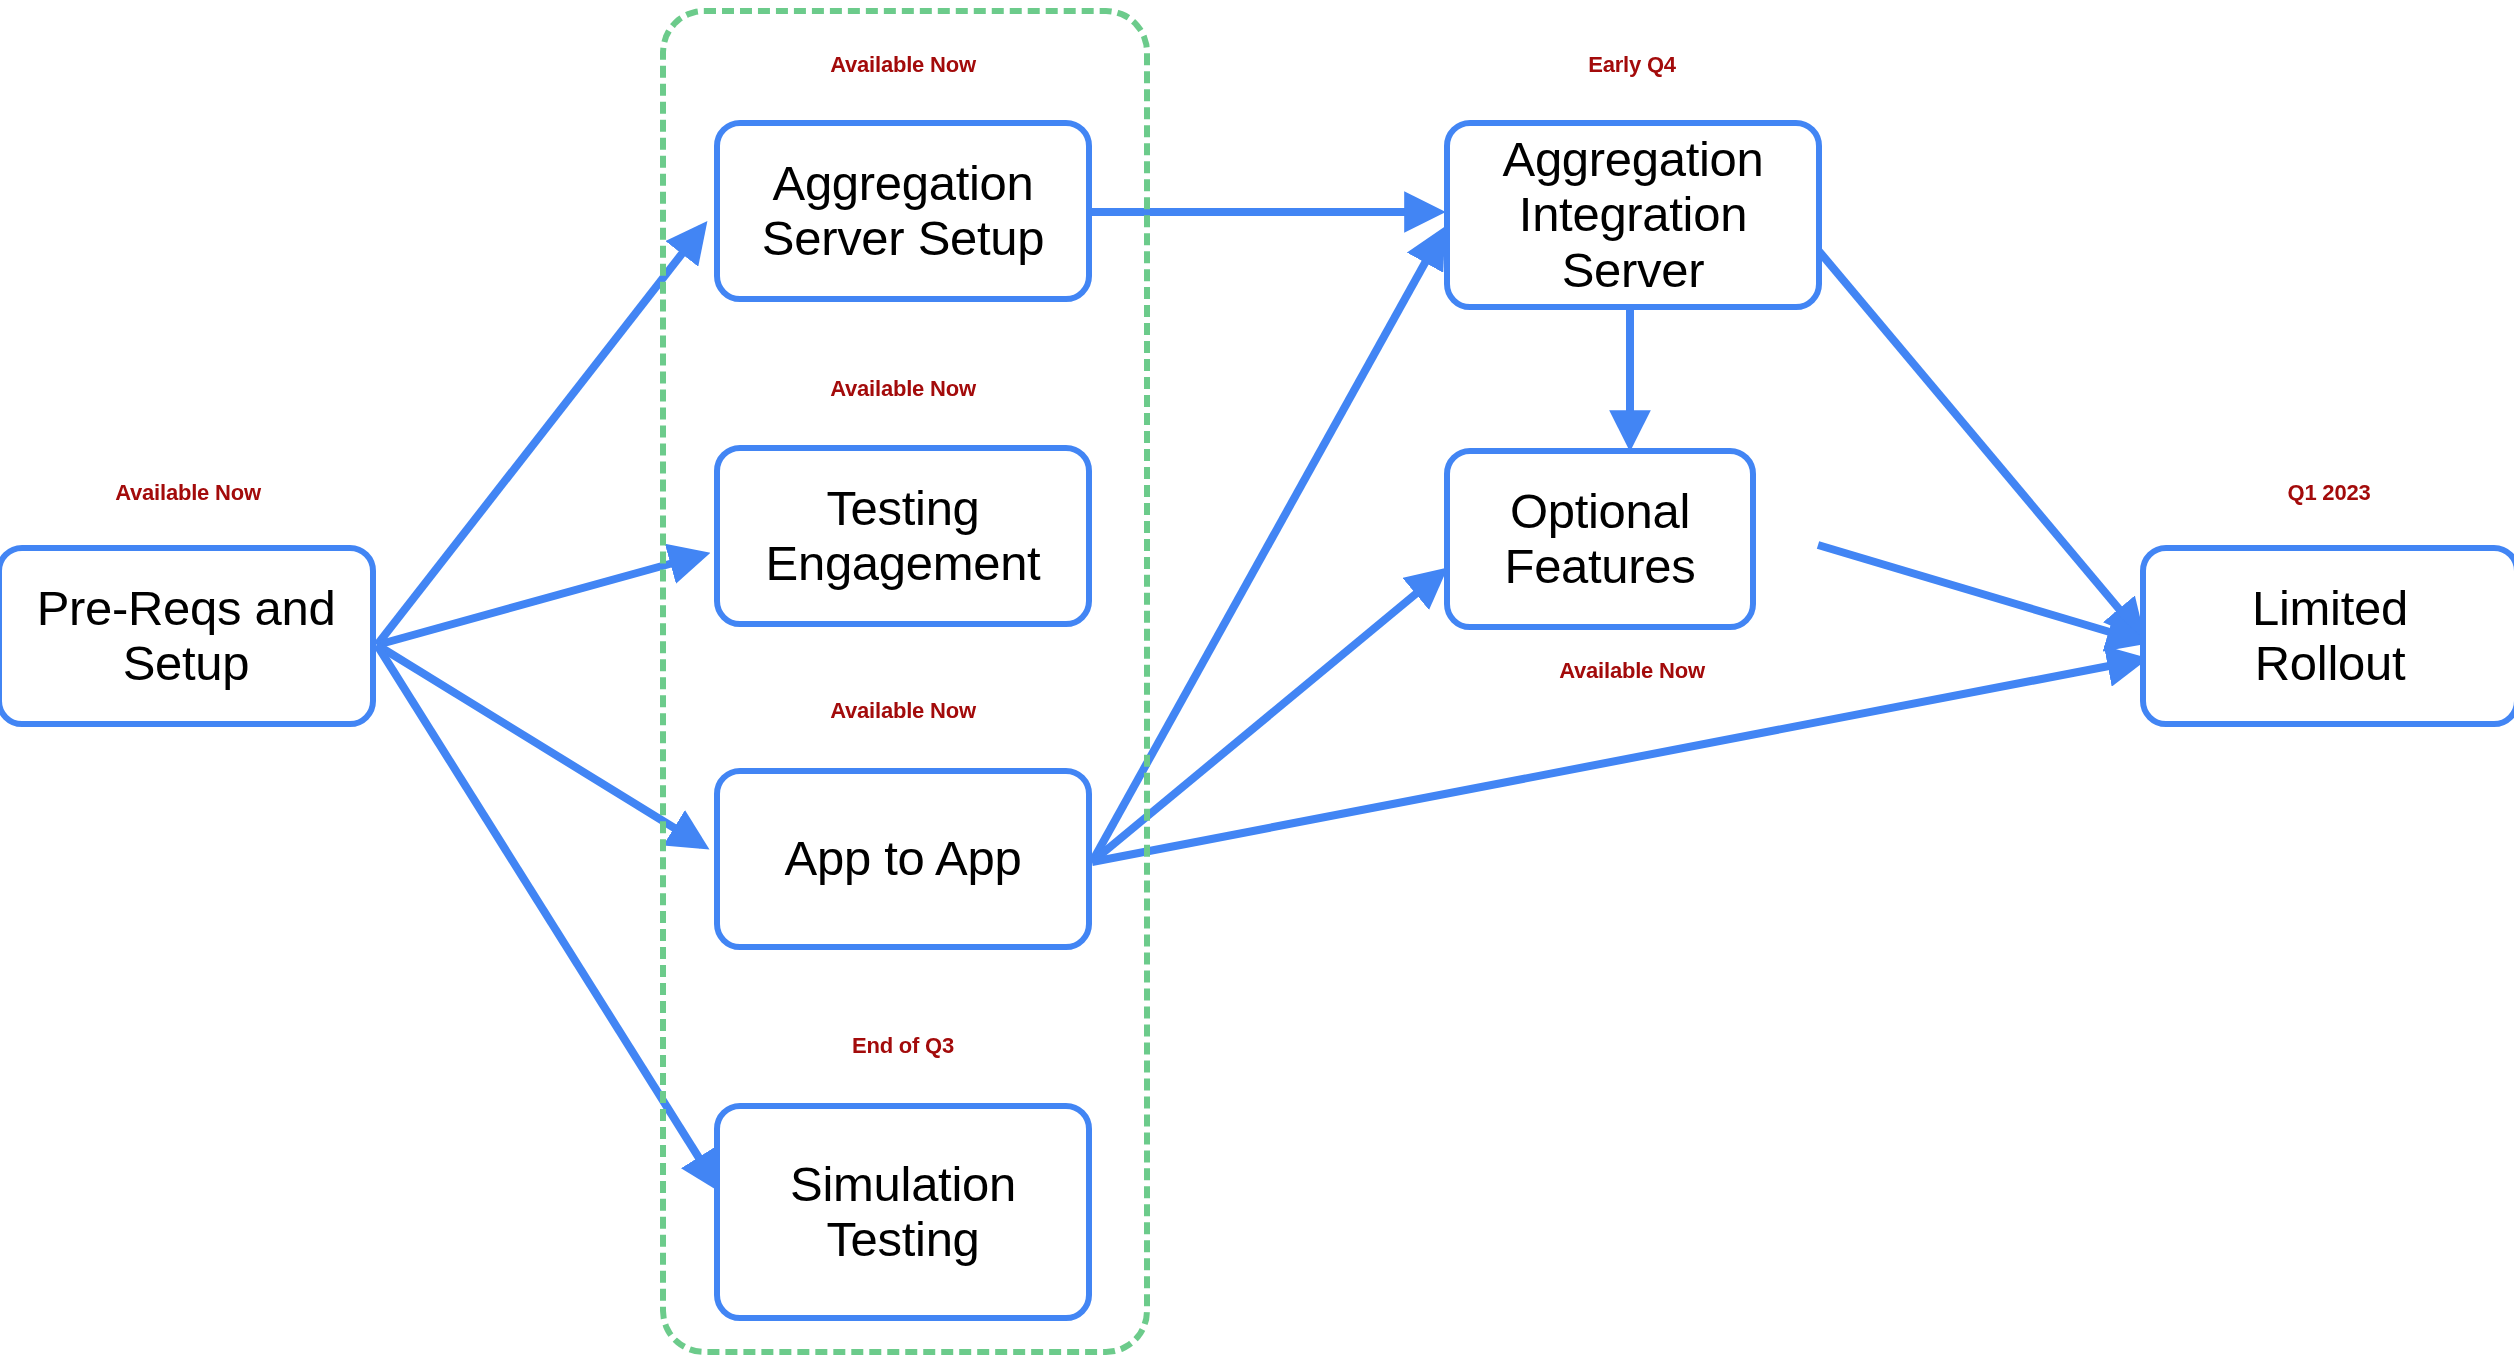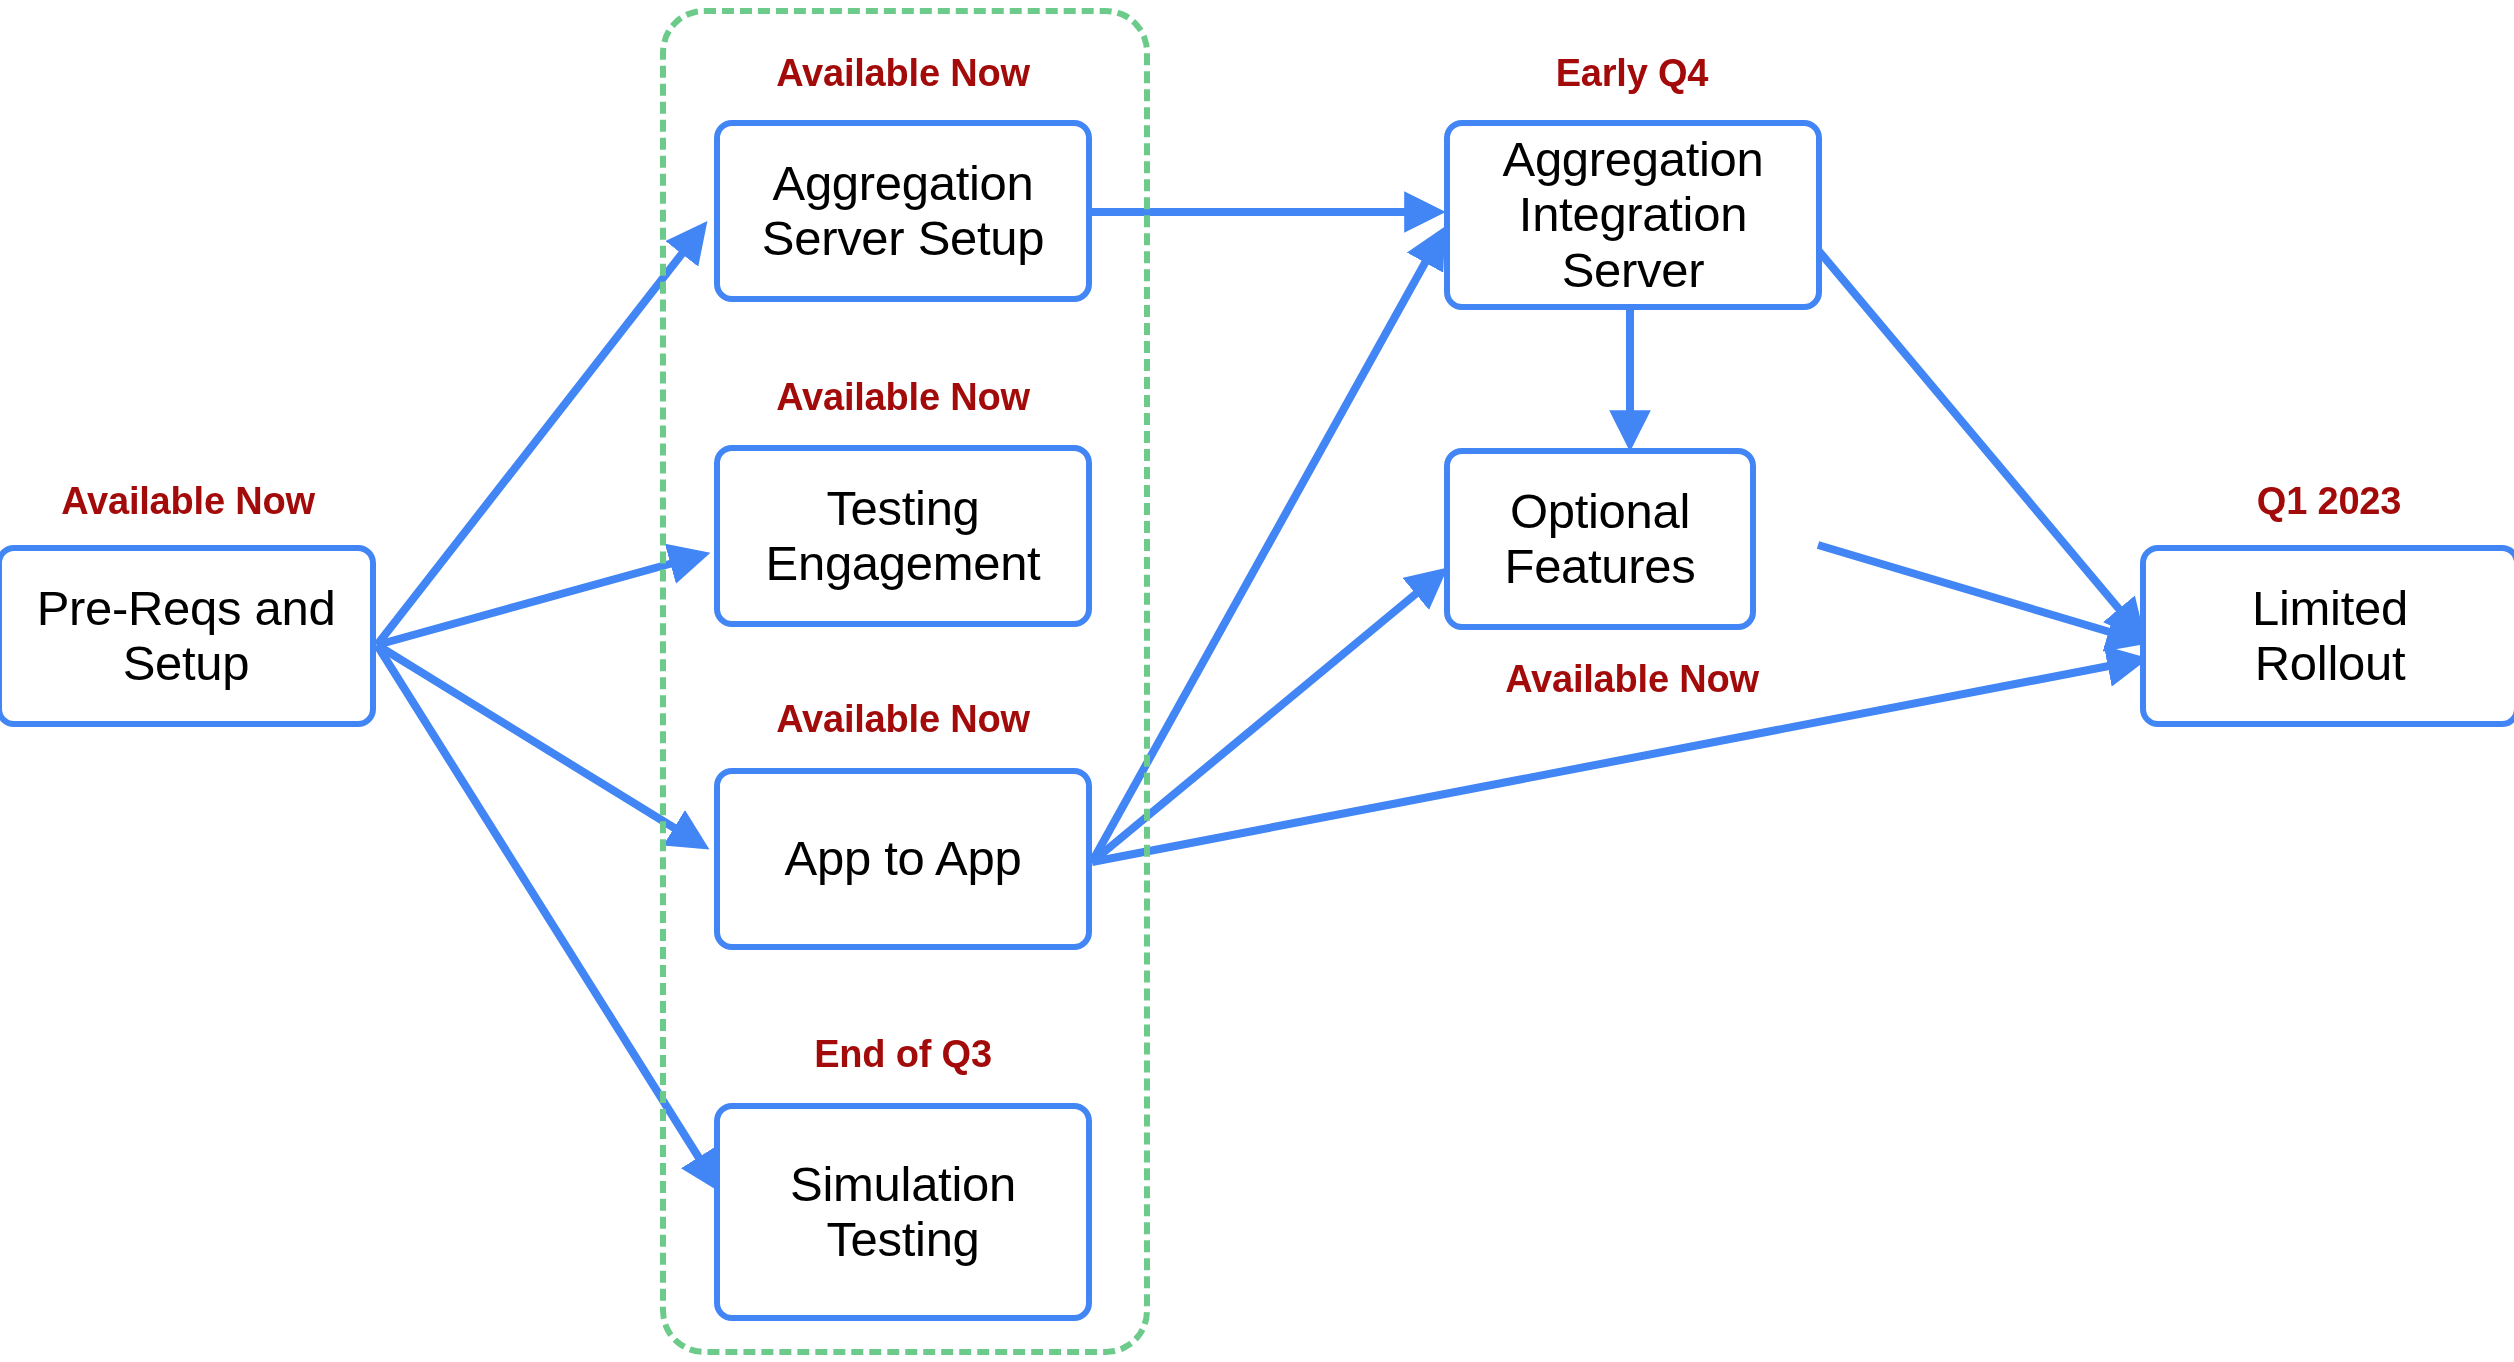--- a/index.html
+++ b/index.html
@@ -19,40 +19,40 @@
     position: absolute;
     left: 0;
     top: 0;
     width: 2514px;
     height: 1362px;
   }
   .node {
     position: absolute;
     box-sizing: border-box;
     border: 6px solid #4285F4;
-    border-radius: 18px;
+    border-radius: 26px;
     background: #ffffff;
     display: flex;
     align-items: center;
     justify-content: center;
     text-align: center;
     color: #000000;
     font-size: 49px;
     line-height: 1.13;
     letter-spacing: -0.3px;
     z-index: 5;
   }
   .node span {
     display: block;
     padding: 0 10px;
   }
   .phase-label {
     position: absolute;
     color: #A30B0B;
-    font-size: 38px;
+    font-size: 22px;
     font-weight: bold;
     letter-spacing: -0.2px;
     text-align: center;
     white-space: nowrap;
     transform: translateX(-50%);
     z-index: 6;
   }
   .group-box {
     position: absolute;
     box-sizing: border-box;

